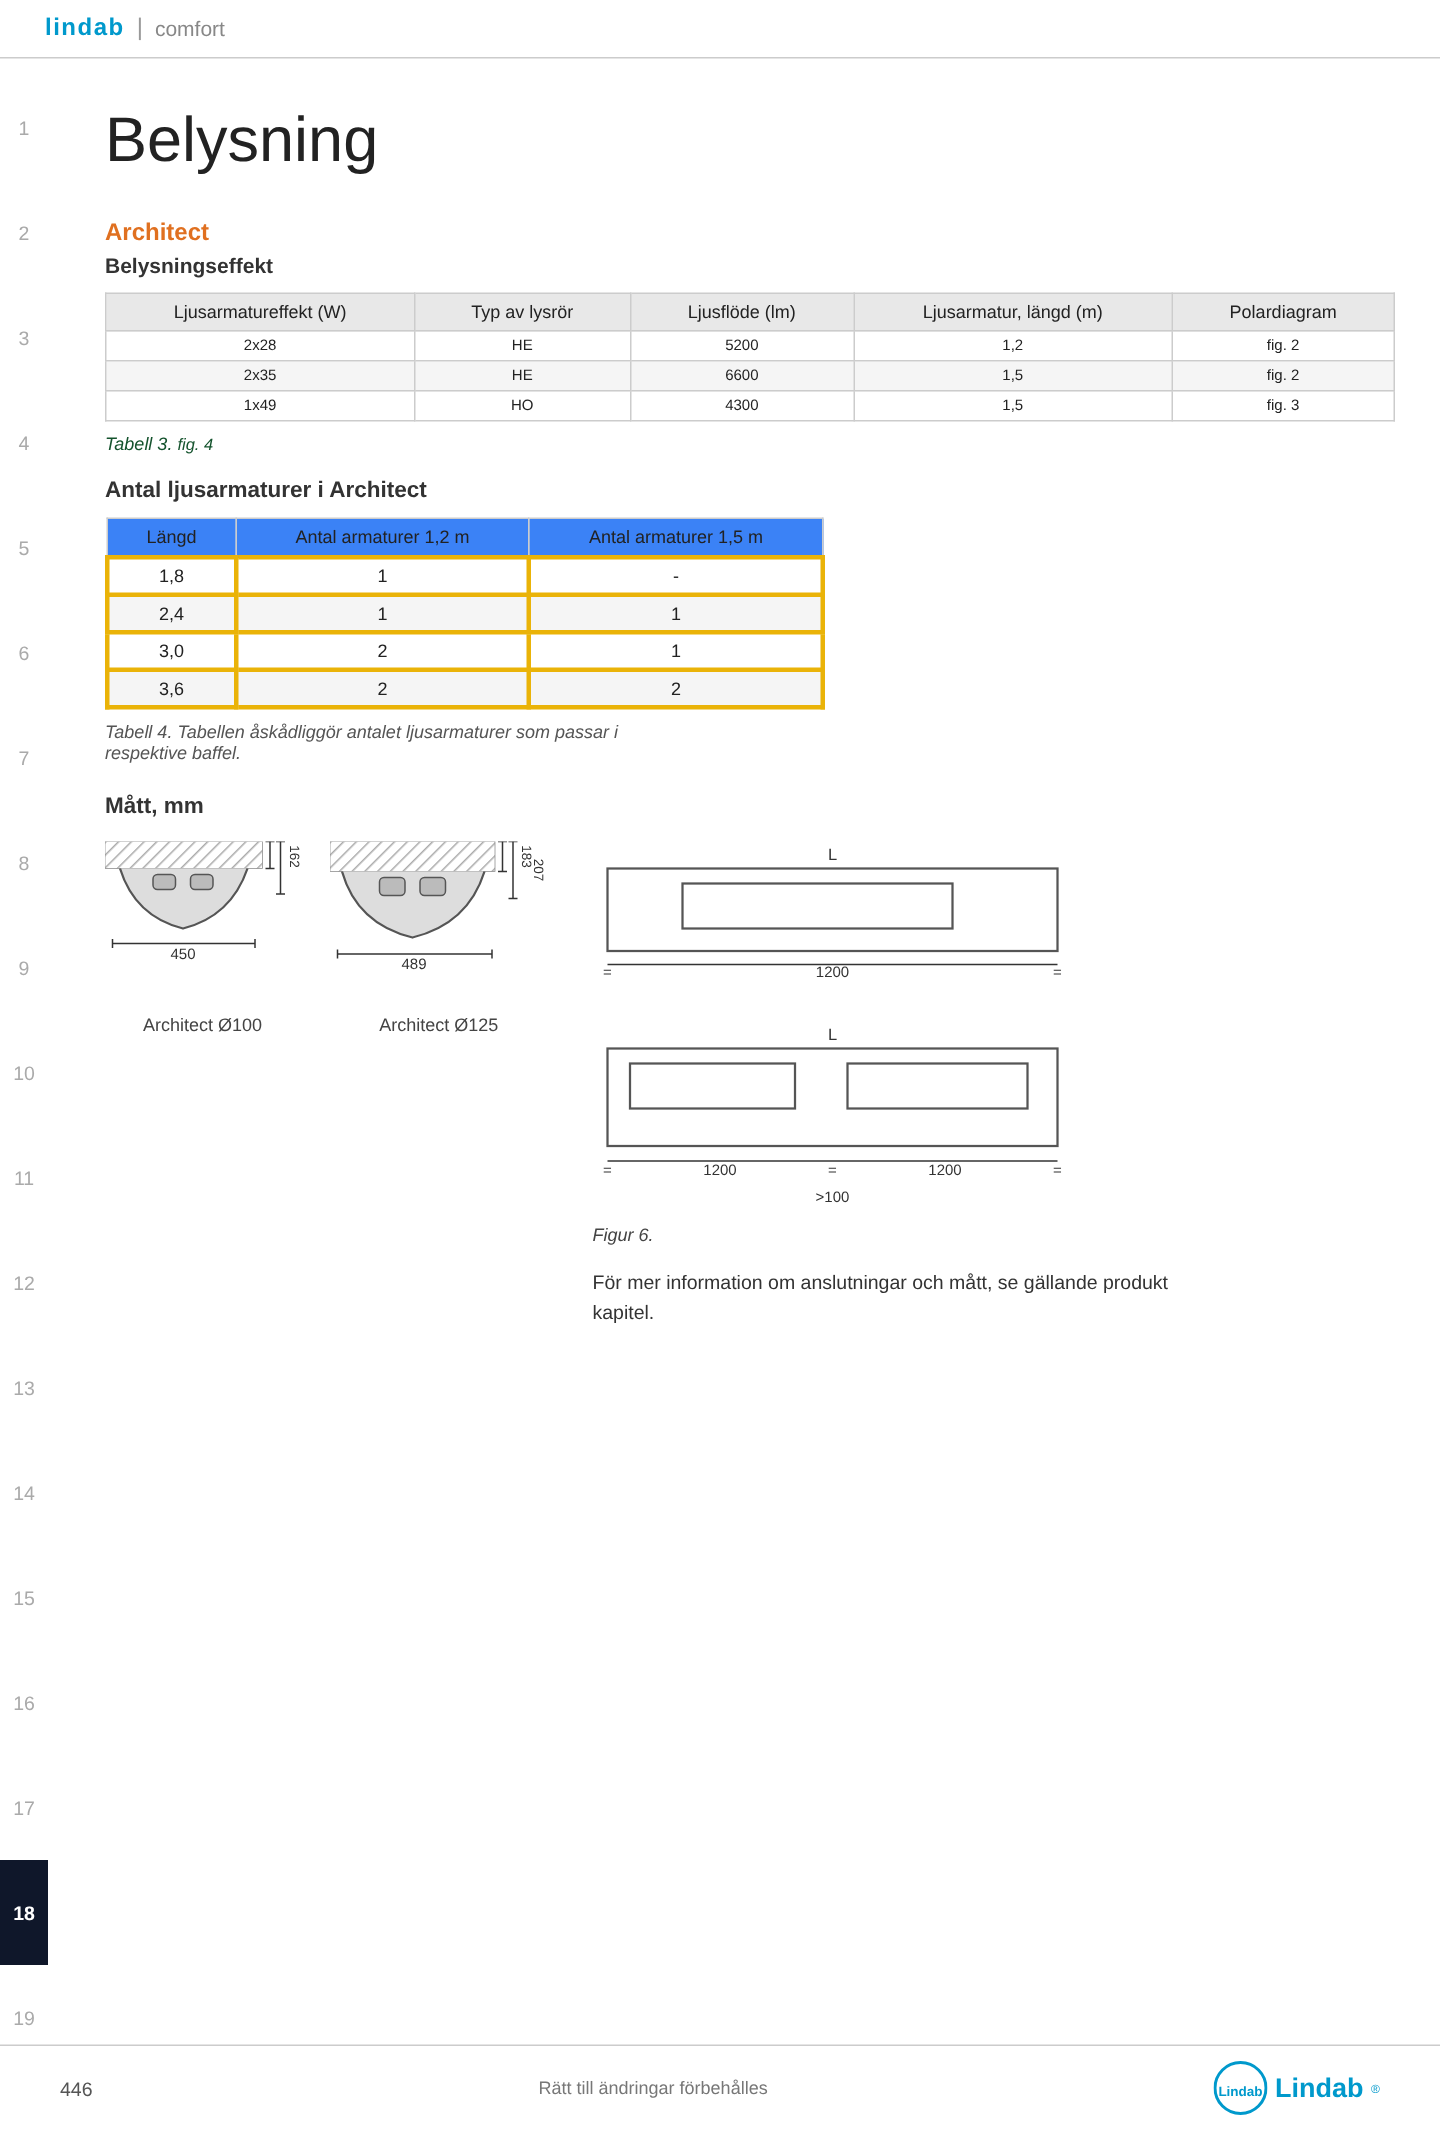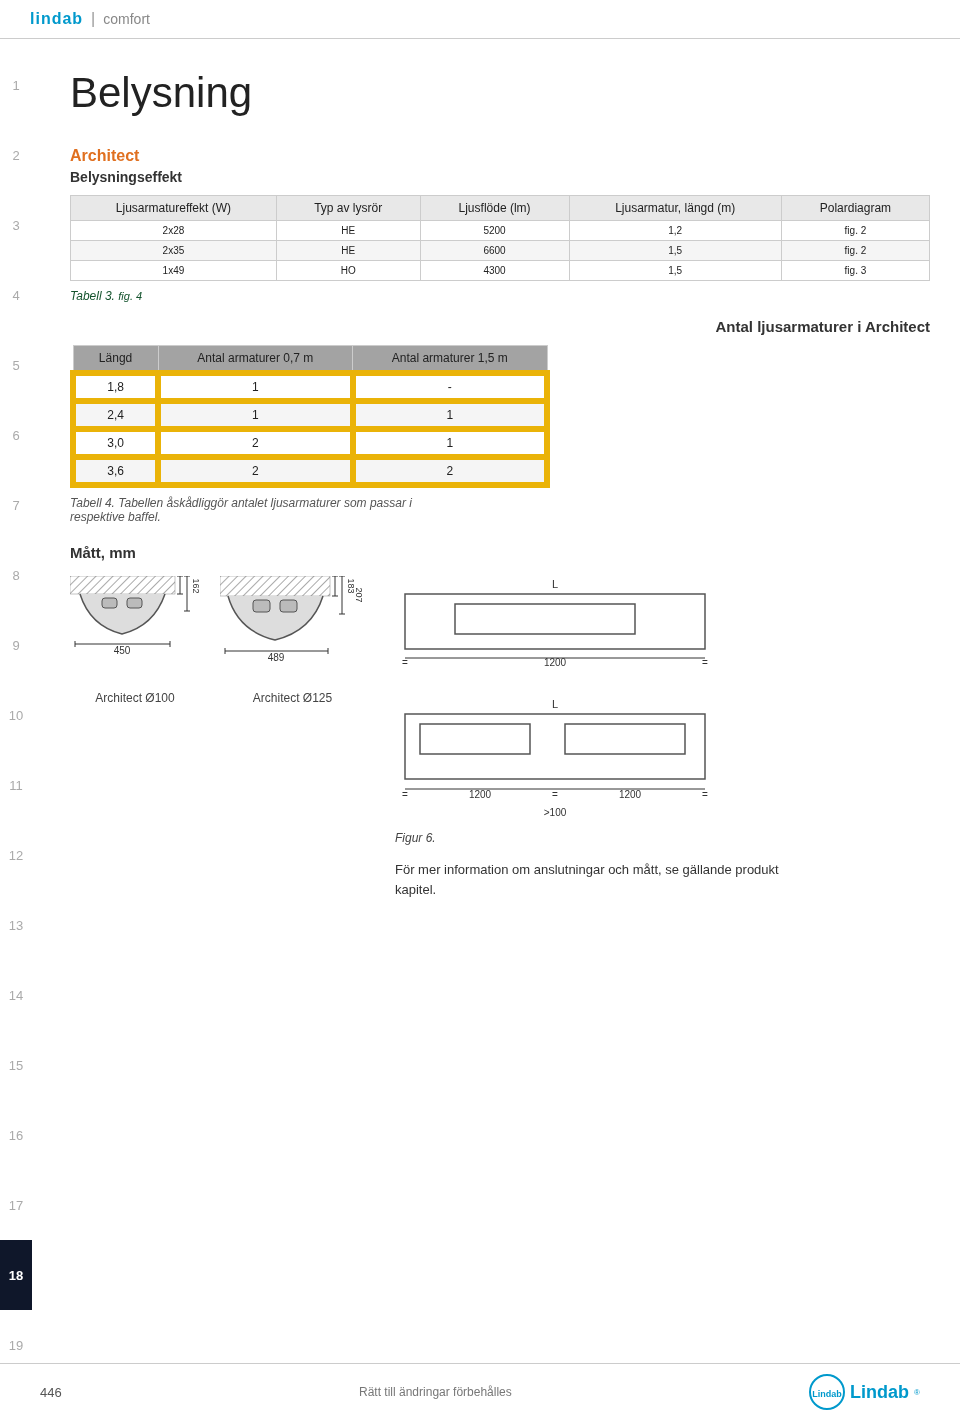--- a/index.html
+++ b/index.html
@@ -112,32 +112,32 @@
       text-align: center;
       font-size: 10px;
       border: 1px solid #ccc;
       margin-top: 19px;
     }
     .table-main tr:nth-child(even) td {
       background: #f5f5f5;
     }
 
     .table-armaturer th {
-      background: #a3a3a3;
+      background: #3b82f6;
       padding: 5px 15px;
       text-align: center;
       font-size: 12px;
       border: 1px solid #ccc;
       font-weight: normal;
     }
     .table-armaturer td {
       padding: 4px 10px;
       text-align: center;
       font-size: 12px;
-      border: 6px solid #eab308;
+      border: 3px solid #eab308;
     }
     .table-armaturer tr:nth-child(even) td {
       background: #f5f5f5;
     }
 
     .tabell-note {
       font-style: italic;
       font-size: 12px;
       color: #555;
       margin-top: 6px;
@@ -308,27 +308,27 @@
           <td>fig. 3</td>
         </tr>
       </tbody>
     </table>
     <div style="font-style:italic;font-size:12px;color:#14532d;margin-bottom:15px;">
       <span>Tabell 3.</span>&nbsp;<span style="font-size:11px;">fig. 4</span>
     </div>
   </div>
 
   <div class="section-block">
-    <div style="font-size:15px;font-weight:bold;color:#333;margin-bottom:10px;text-align:right;">Antal ljusarmaturer i Architect</div>
+    <div style="font-size:15px;font-weight:bold;color:#333;margin-bottom:10px;">Antal ljusarmaturer i Architect</div>
 
     <table class="table-armaturer" style="max-width:480px;">
       <thead>
         <tr>
           <th>Längd</th>
-          <th>Antal armaturer 0,7 m</th>
+          <th>Antal armaturer 1,2 m</th>
           <th>Antal armaturer 1,5 m</th>
         </tr>
       </thead>
       <tbody>
         <tr>
           <td>1,8</td>
           <td>1</td>
           <td>-</td>
         </tr>
         <tr>

